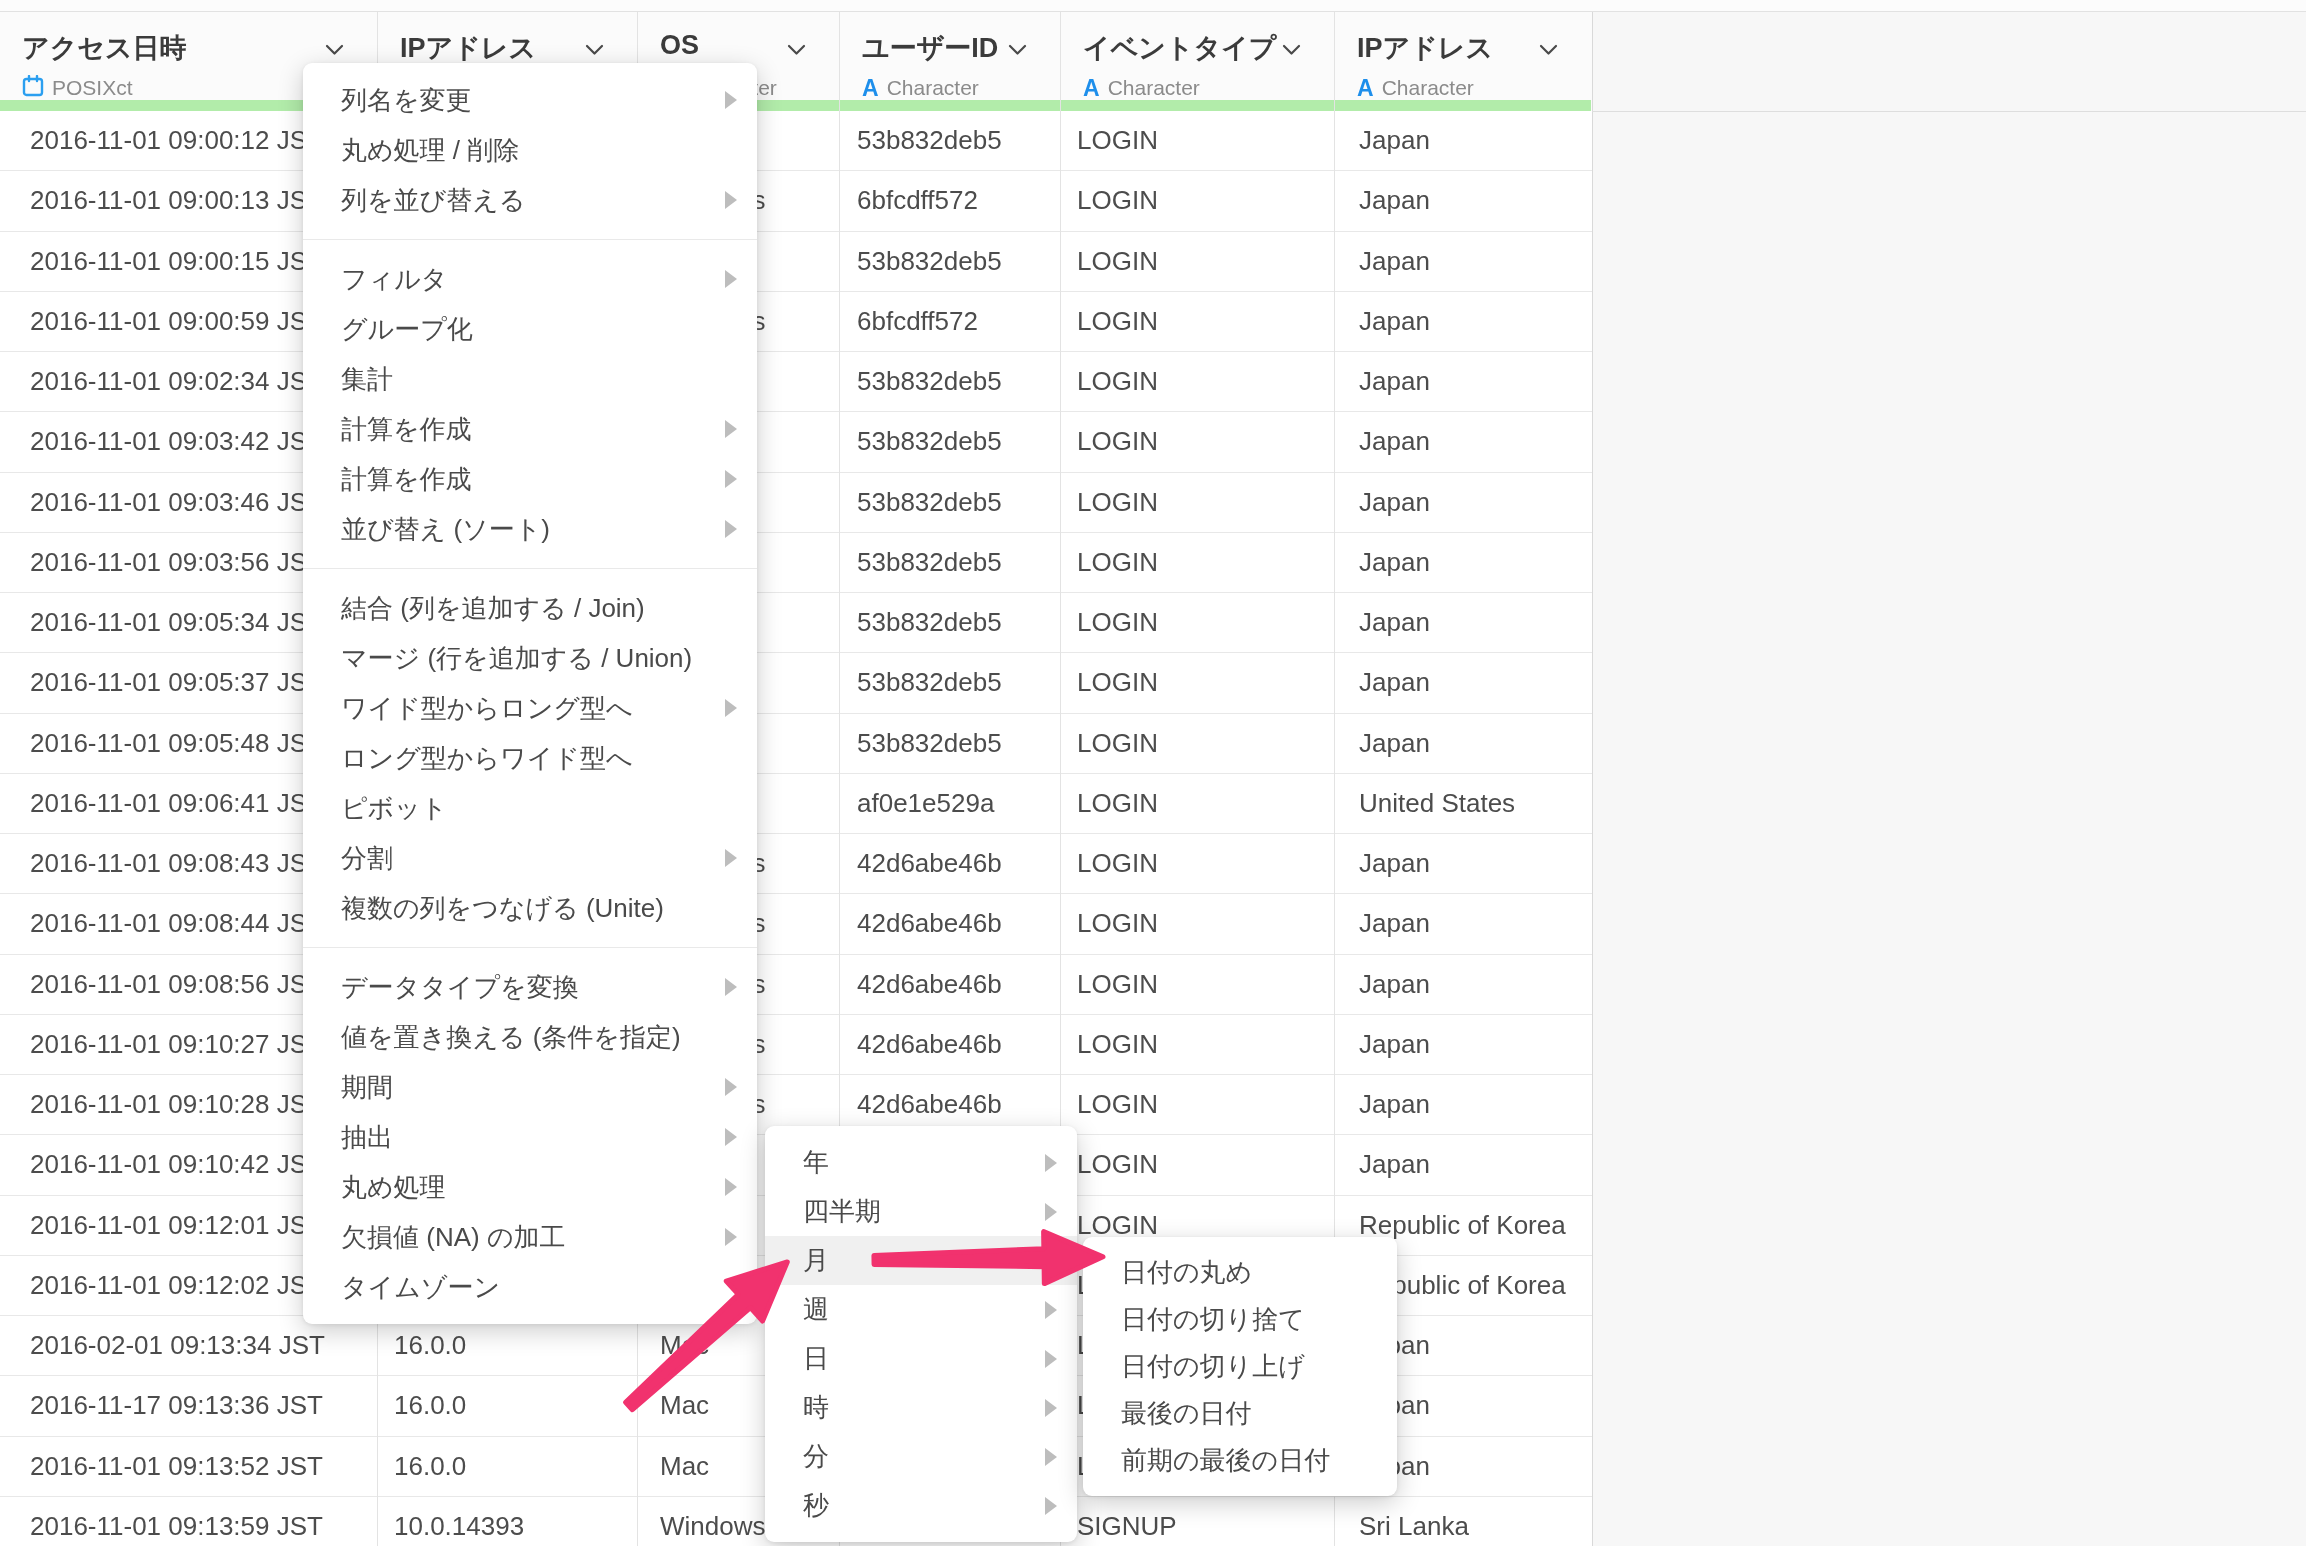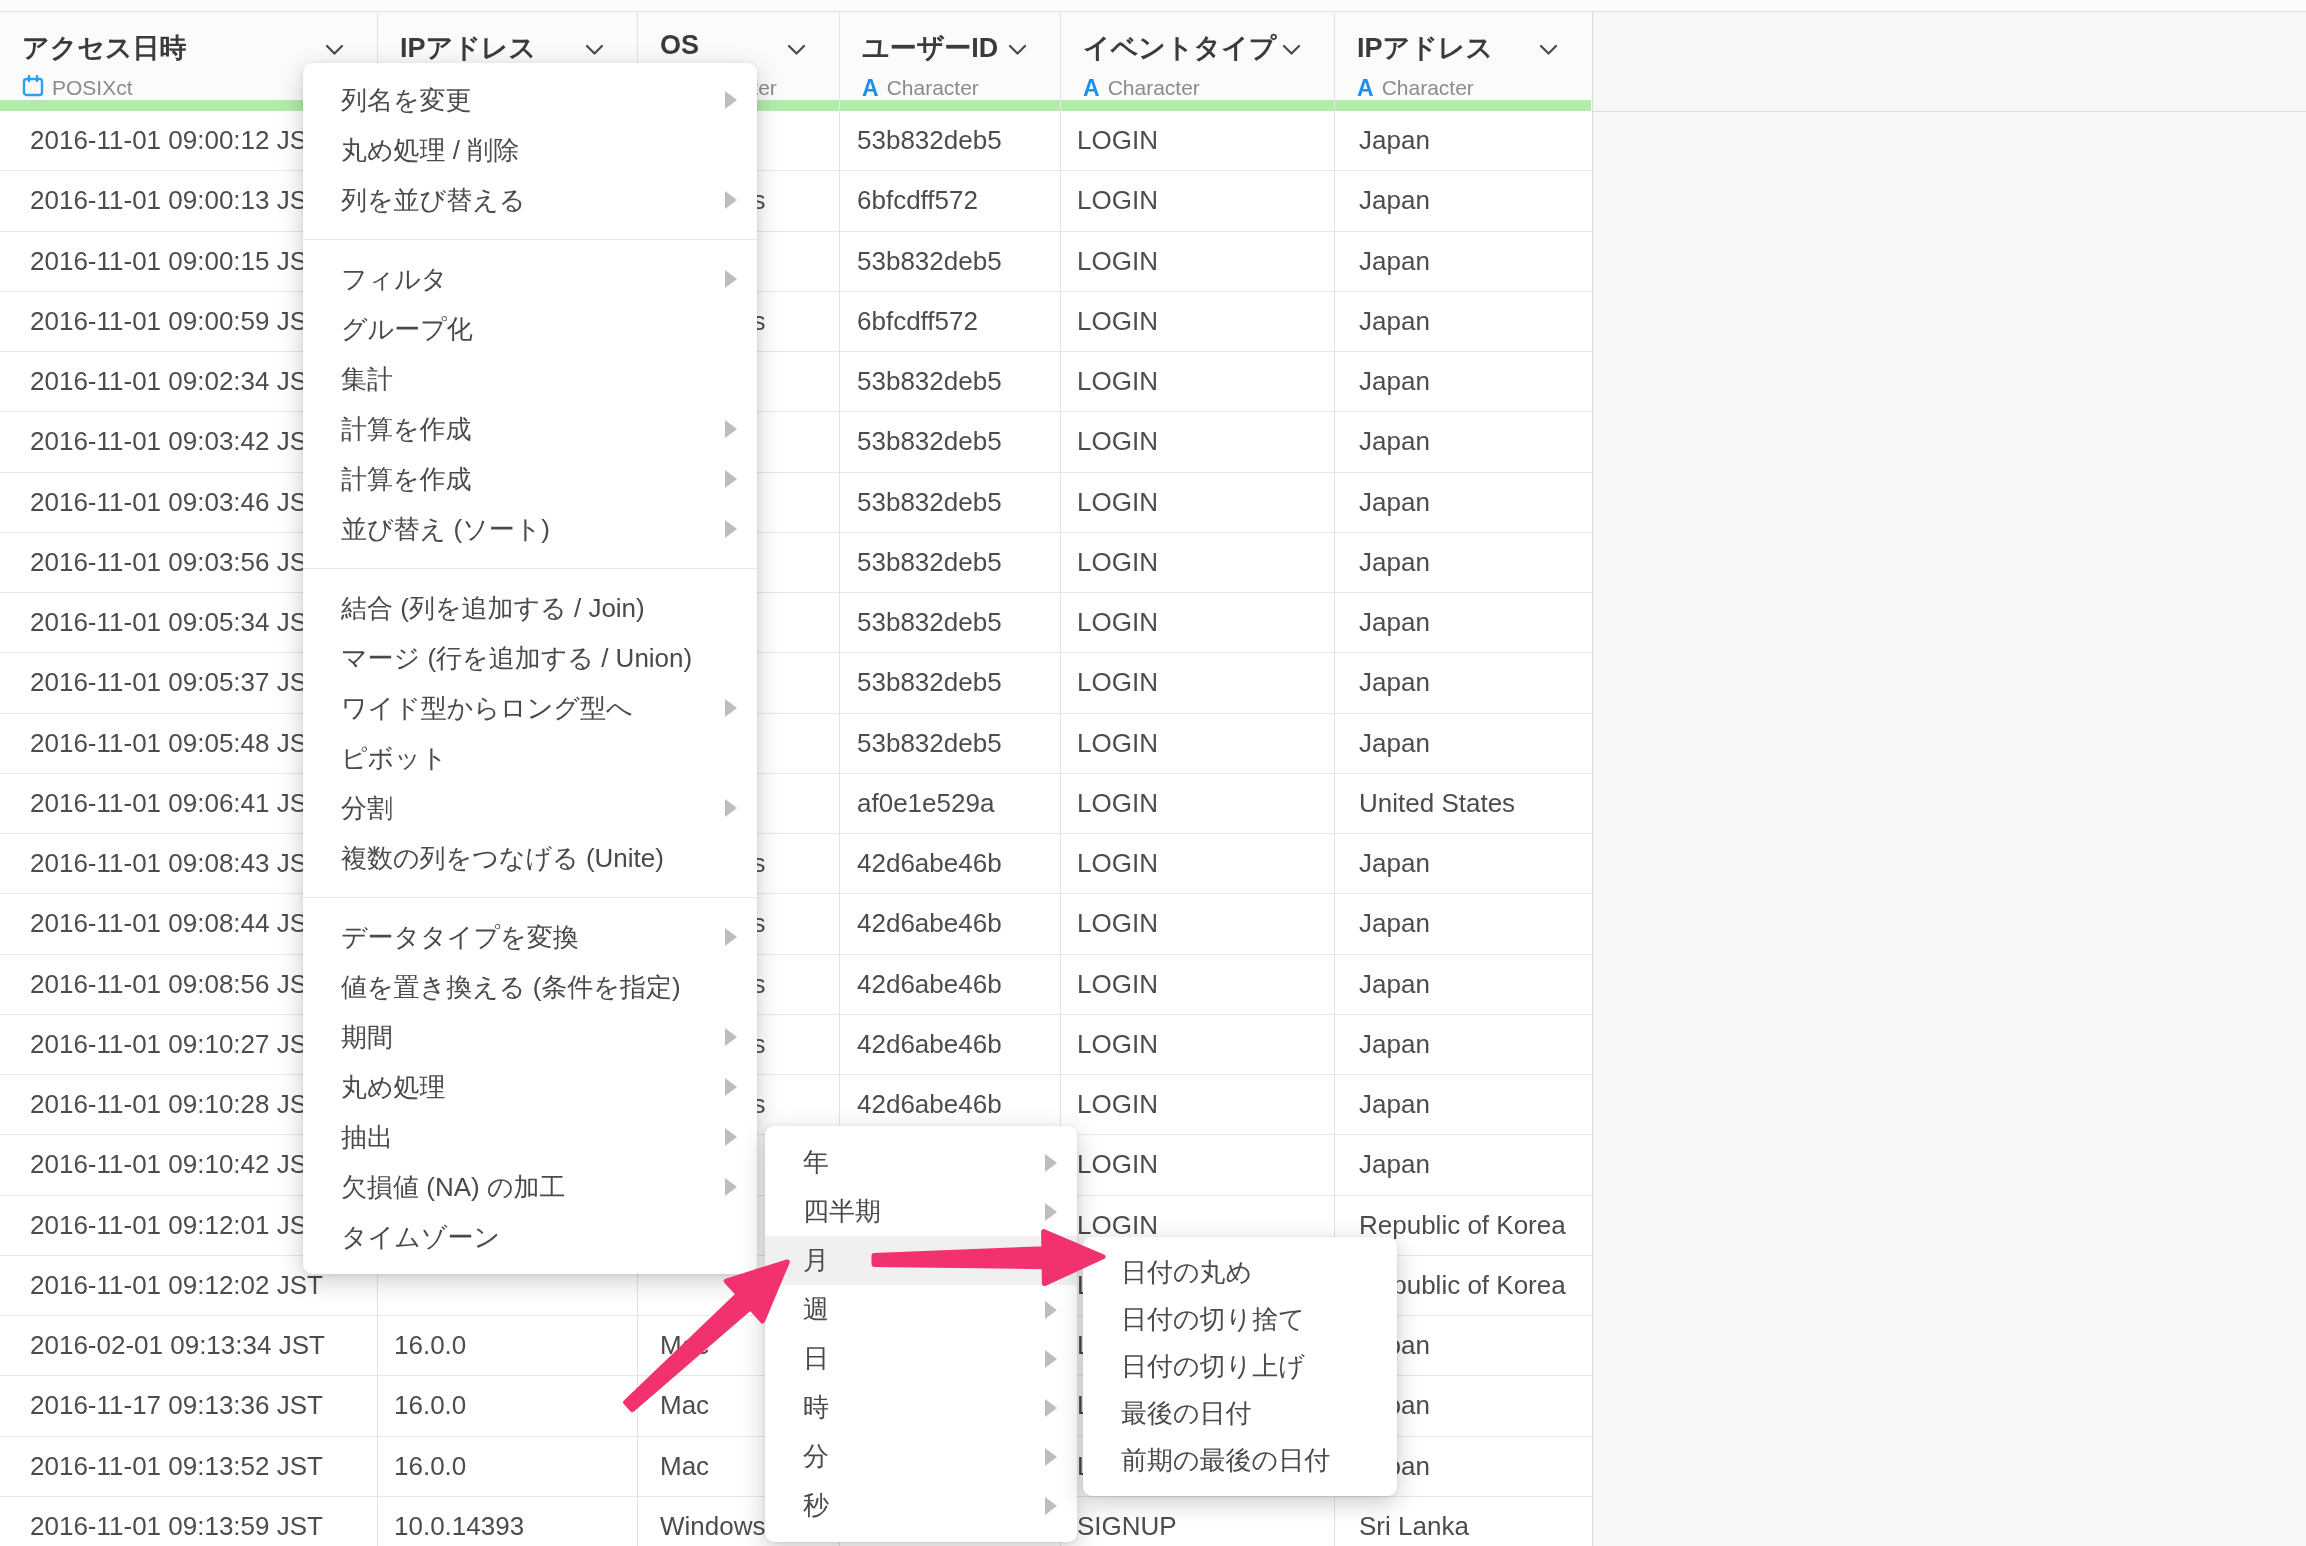--- a/index.html
+++ b/index.html
@@ -468,20 +468,24 @@
   <div class="menu-item">
     <span class="mi-label">マージ (行を追加する / Union)</span>
     
   </div>
 
   <div class="menu-item">
     <span class="mi-label">ワイド型からロング型へ</span>
     <span class="sub-arrow"></span>
   </div>
 
+  <div class="menu-item">
+    <span class="mi-label">ロング型からワイド型へ</span>
+    
+  </div>
 
   <div class="menu-item">
     <span class="mi-label">ピボット</span>
     
   </div>
 
   <div class="menu-item">
     <span class="mi-label">分割</span>
     <span class="sub-arrow"></span>
   </div>
@@ -500,26 +504,26 @@
     <span class="mi-label">値を置き換える (条件を指定)</span>
     
   </div>
 
   <div class="menu-item">
     <span class="mi-label">期間</span>
     <span class="sub-arrow"></span>
   </div>
 
   <div class="menu-item">
+    <span class="mi-label">抽出</span>
+    <span class="sub-arrow"></span>
+  </div>
+
+  <div class="menu-item">
     <span class="mi-label">丸め処理</span>
-    <span class="sub-arrow"></span>
-  </div>
-
-  <div class="menu-item">
-    <span class="mi-label">抽出</span>
     <span class="sub-arrow"></span>
   </div>
 
   <div class="menu-item">
     <span class="mi-label">欠損値 (NA) の加工</span>
     <span class="sub-arrow"></span>
   </div>
 
   <div class="menu-item">
     <span class="mi-label">タイムゾーン</span>

